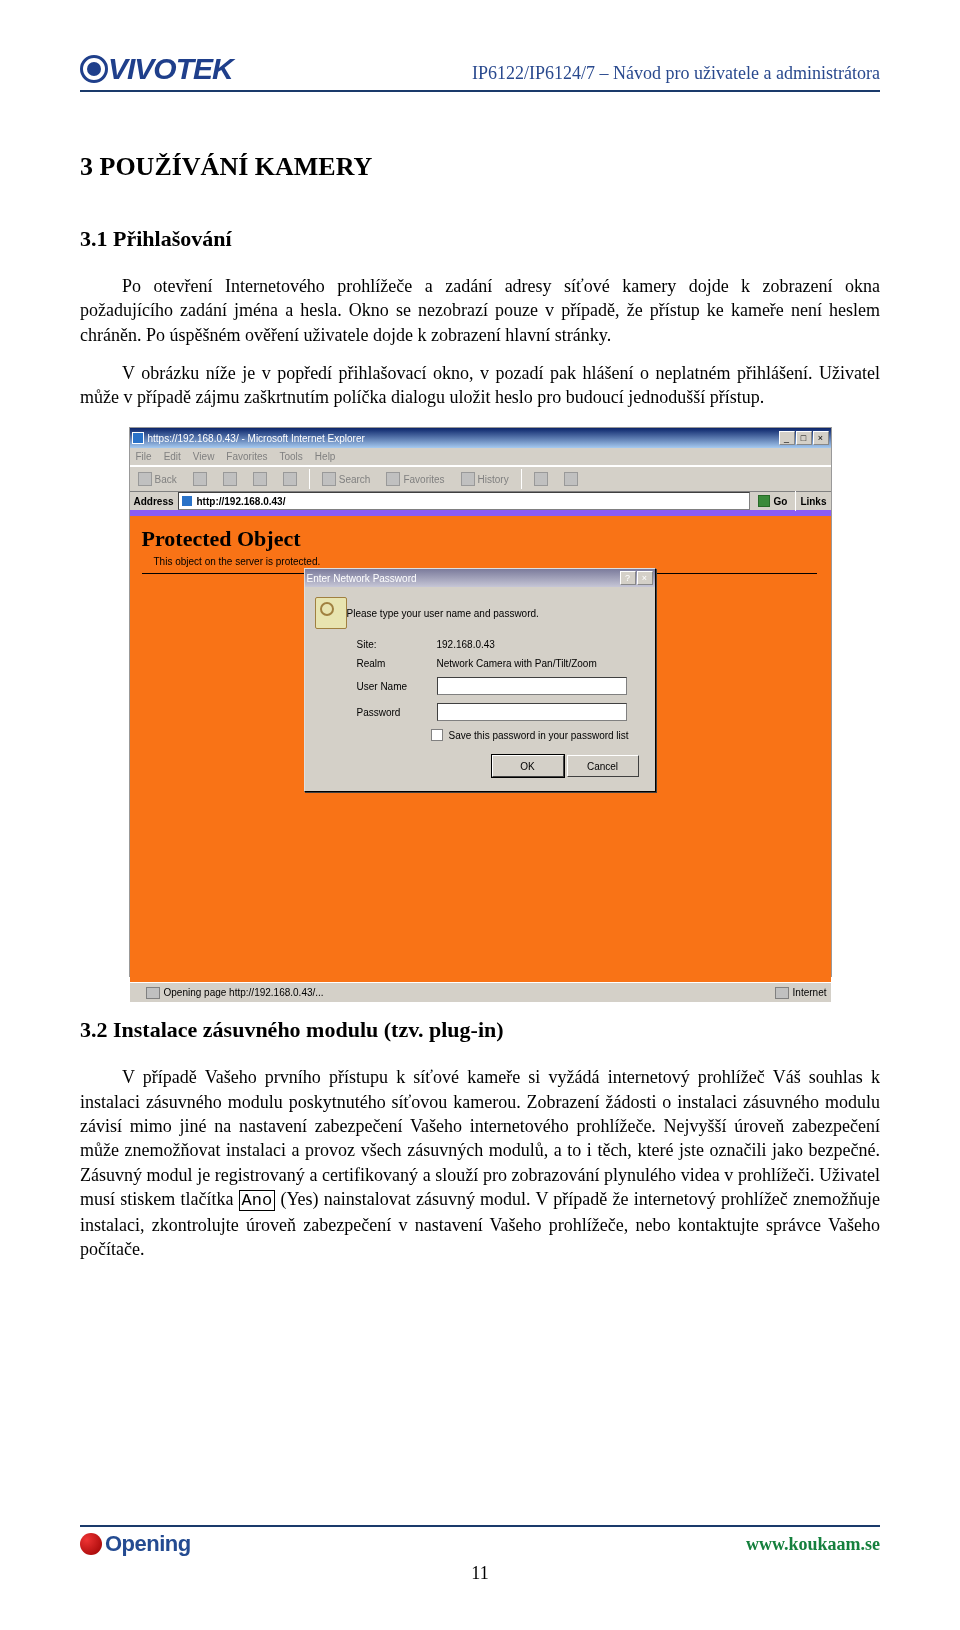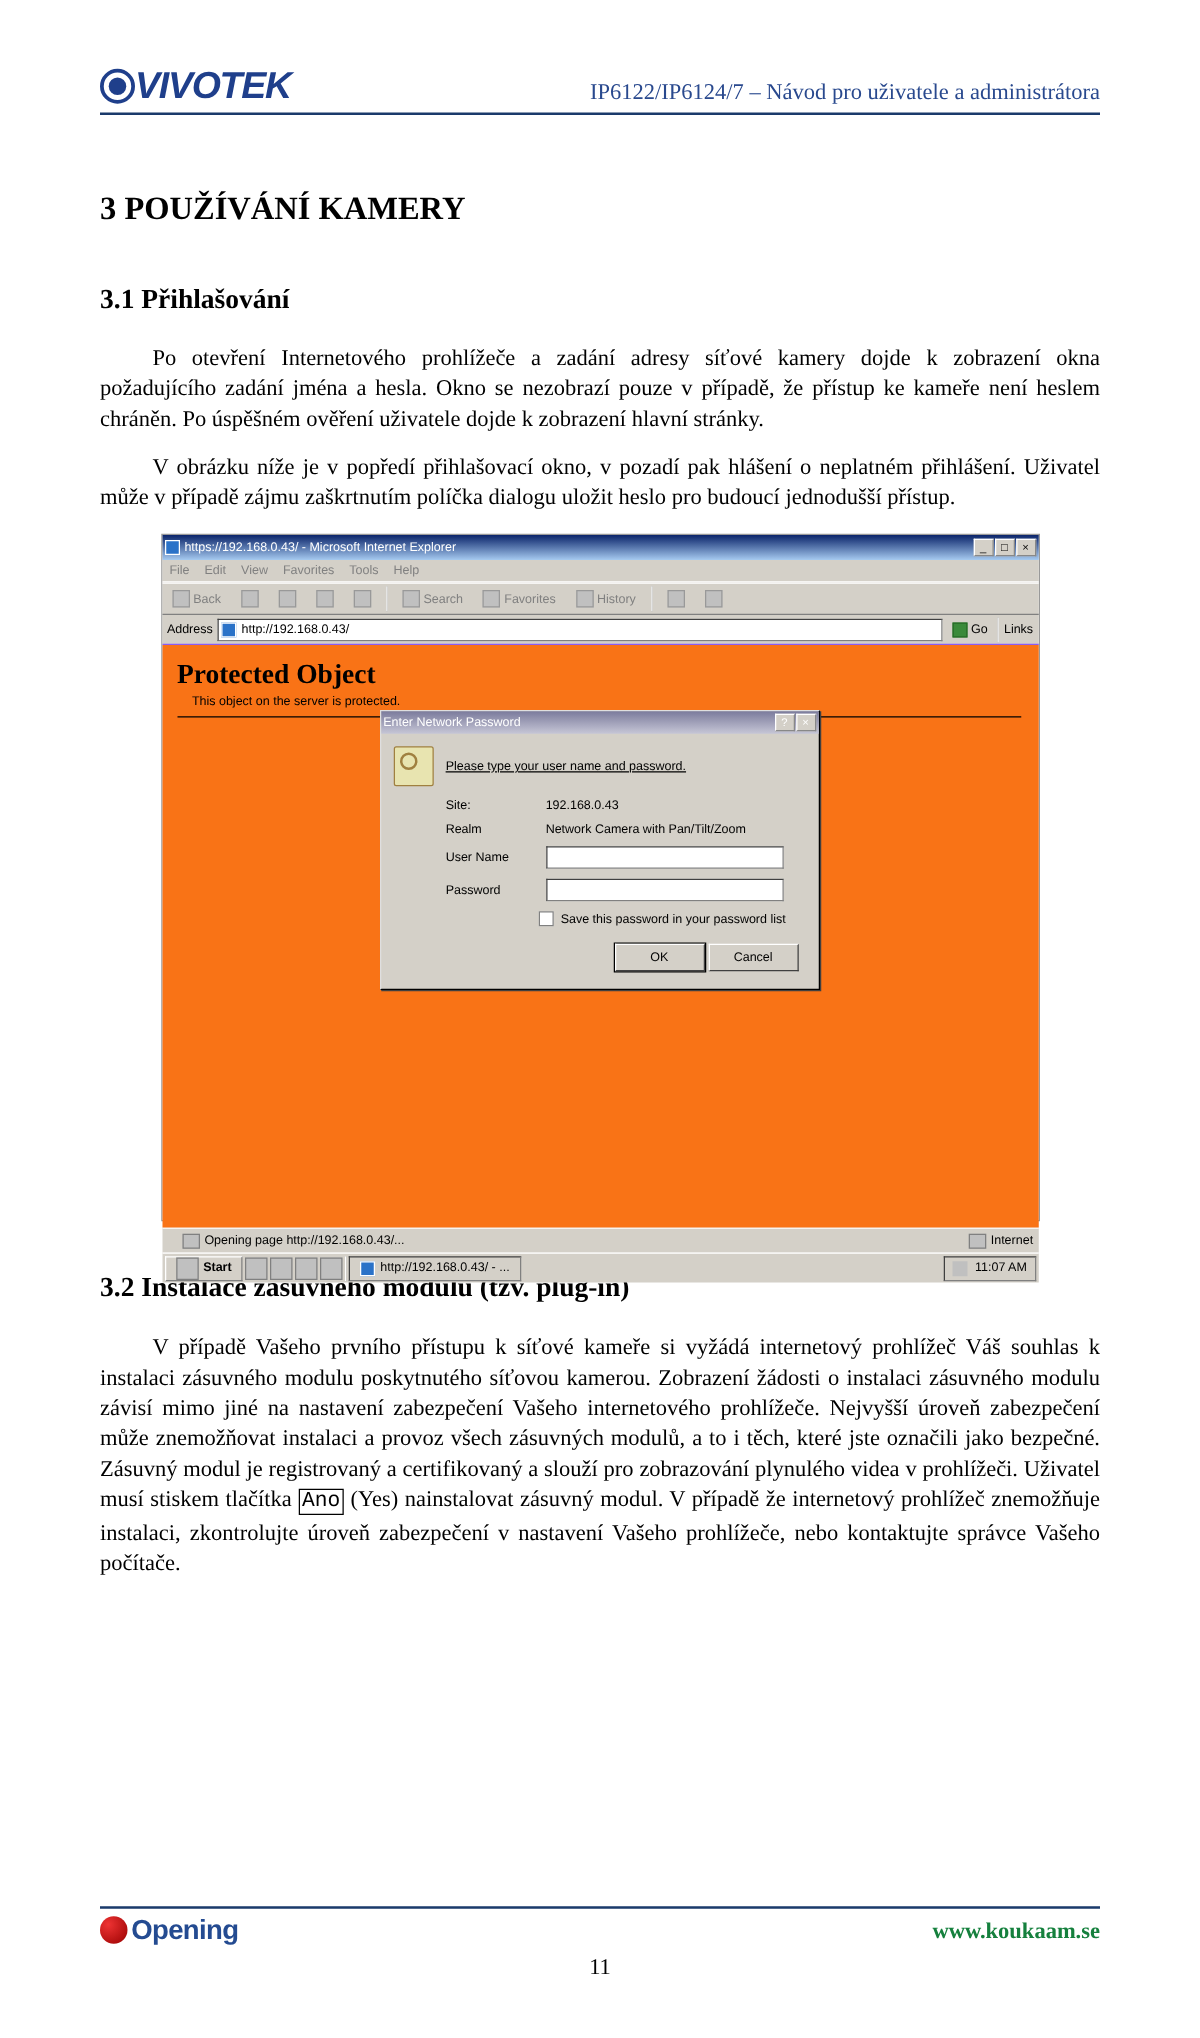--- a/index.html
+++ b/index.html
@@ -120,23 +120,24 @@
     font-size: 10px; color: #808080;
   }
   .tbtn {
     display: flex; align-items: center; gap: 3px;
     padding: 2px 4px;
   }
   .tbtn .ticon { width: 14px; height: 14px; background: #c0c0c0; border: 1px solid #999; }
   .sep { width: 1px; height: 20px; background: #808080; border-right: 1px solid #fff; }
   .addrbar {
     height: 24px; background: #d4d0c8;
-    border-bottom: 1px solid #8b5cf6;
+    border-bottom: 6px solid #8b5cf6;
     display: flex; align-items: center; gap: 4px; padding: 0 4px;
     font-size: 10px;
+    font-weight: bold;
   }
   .addr-field {
     flex: 1; height: 18px; background: #fff;
     border: 1px solid #808080; border-top-color: #404040; border-left-color: #404040;
     display: flex; align-items: center; gap: 4px; padding: 0 2px;
   }
   .addr-go {
     display: flex; align-items: center; gap: 3px; padding: 0 4px;
   }
   .content-area {
@@ -161,21 +162,21 @@
     border: 1px solid #000; border-top-color:#dfdfdf; border-left-color:#dfdfdf;
     box-shadow: 1px 1px 0 #404040;
     font-size: 10px;
   }
   .dlg-title {
     height: 18px; background: linear-gradient(#7b7b9c, #c6c6d6);
     color: #fff; display: flex; align-items: center; justify-content: space-between;
     padding: 0 2px;
   }
   .dlg-body { padding: 10px 10px 8px 10px; }
-  .dlg-icon-row { display: flex; align-items: center; gap: 10px; margin-bottom: 10px; text-decoration: underline; }
+  .dlg-icon-row { display: flex; align-items: center; margin-bottom: 10px; }
   .keys-icon { width: 32px; height: 32px; background: #e8e4b0; border: 1px solid #a08040; border-radius: 2px; position: relative; }
   .keys-icon::before { content:""; position:absolute; width:10px; height:10px; border:2px solid #a08040; border-radius:50%; top:4px; left:4px; }
   .dlg-grid { display: grid; grid-template-columns: 74px 1fr; row-gap: 8px; column-gap: 6px; align-items: center; margin-left: 42px; }
   .inp {
     height: 18px; background: #fff; border: 1px solid #808080;
     border-top-color:#404040; border-left-color:#404040;
     width: 190px;
   }
   .dlg-check { margin-left: 116px; margin-top: 8px; display: flex; align-items: center; gap: 6px; }
   .dlg-check .cb { width:12px; height:12px; background:#fff; border:1px solid #808080; }
@@ -367,39 +368,20 @@
     <div class="statusbar">
       <div class="status-left">
         <span class="status-icon"></span>
         <span>Opening page http://192.168.0.43/...</span>
       </div>
       <div style="display:flex;align-items:center;gap:4px;">
         <span class="status-icon"></span>
         <span>Internet</span>
       </div>
     </div>
-    <div class="taskbar">
-      <div class="start-btn">
-        <span class="ql"></span>
-        <span>Start</span>
-      </div>
-      <span class="ql"></span>
-      <span class="ql"></span>
-      <span class="ql"></span>
-      <span class="ql"></span>
-      <div class="sep"></div>
-      <div class="task-item">
-        <span class="tb-icon"></span>
-        <span>http://192.168.0.43/ - ...</span>
-      </div>
-      <div class="tray">
-        <span class="tray-ic"></span>
-        <span>11:07 AM</span>
-      </div>
-    </div>
   </div>
 
   <h2 class="h2">3.2   Instalace zásuvného modulu (tzv. plug-in)</h2>
 
   <p class="para">
     <span>V případě Vašeho prvního přístupu k síťové kameře si vyžádá internetový prohlížeč Váš souhlas k instalaci zásuvného modulu poskytnutého síťovou kamerou. Zobrazení žádosti o instalaci zásuvného modulu závisí mimo jiné na nastavení zabezpečení Vašeho internetového prohlížeče. Nejvyšší úroveň zabezpečení může znemožňovat instalaci a provoz všech zásuvných modulů,  a to i těch, které jste označili jako bezpečné. Zásuvný modul je registrovaný a certifikovaný a slouží pro zobrazování plynulého videa v prohlížeči. Uživatel musí stiskem tlačítka </span><span class="mono-box">Ano</span><span> (Yes) nainstalovat zásuvný modul. V případě že internetový prohlížeč znemožňuje instalaci, zkontrolujte úroveň zabezpečení v nastavení Vašeho prohlížeče, nebo kontaktujte správce Vašeho počítače.</span>
   </p>
 </div>
 
 <div class="footer">

